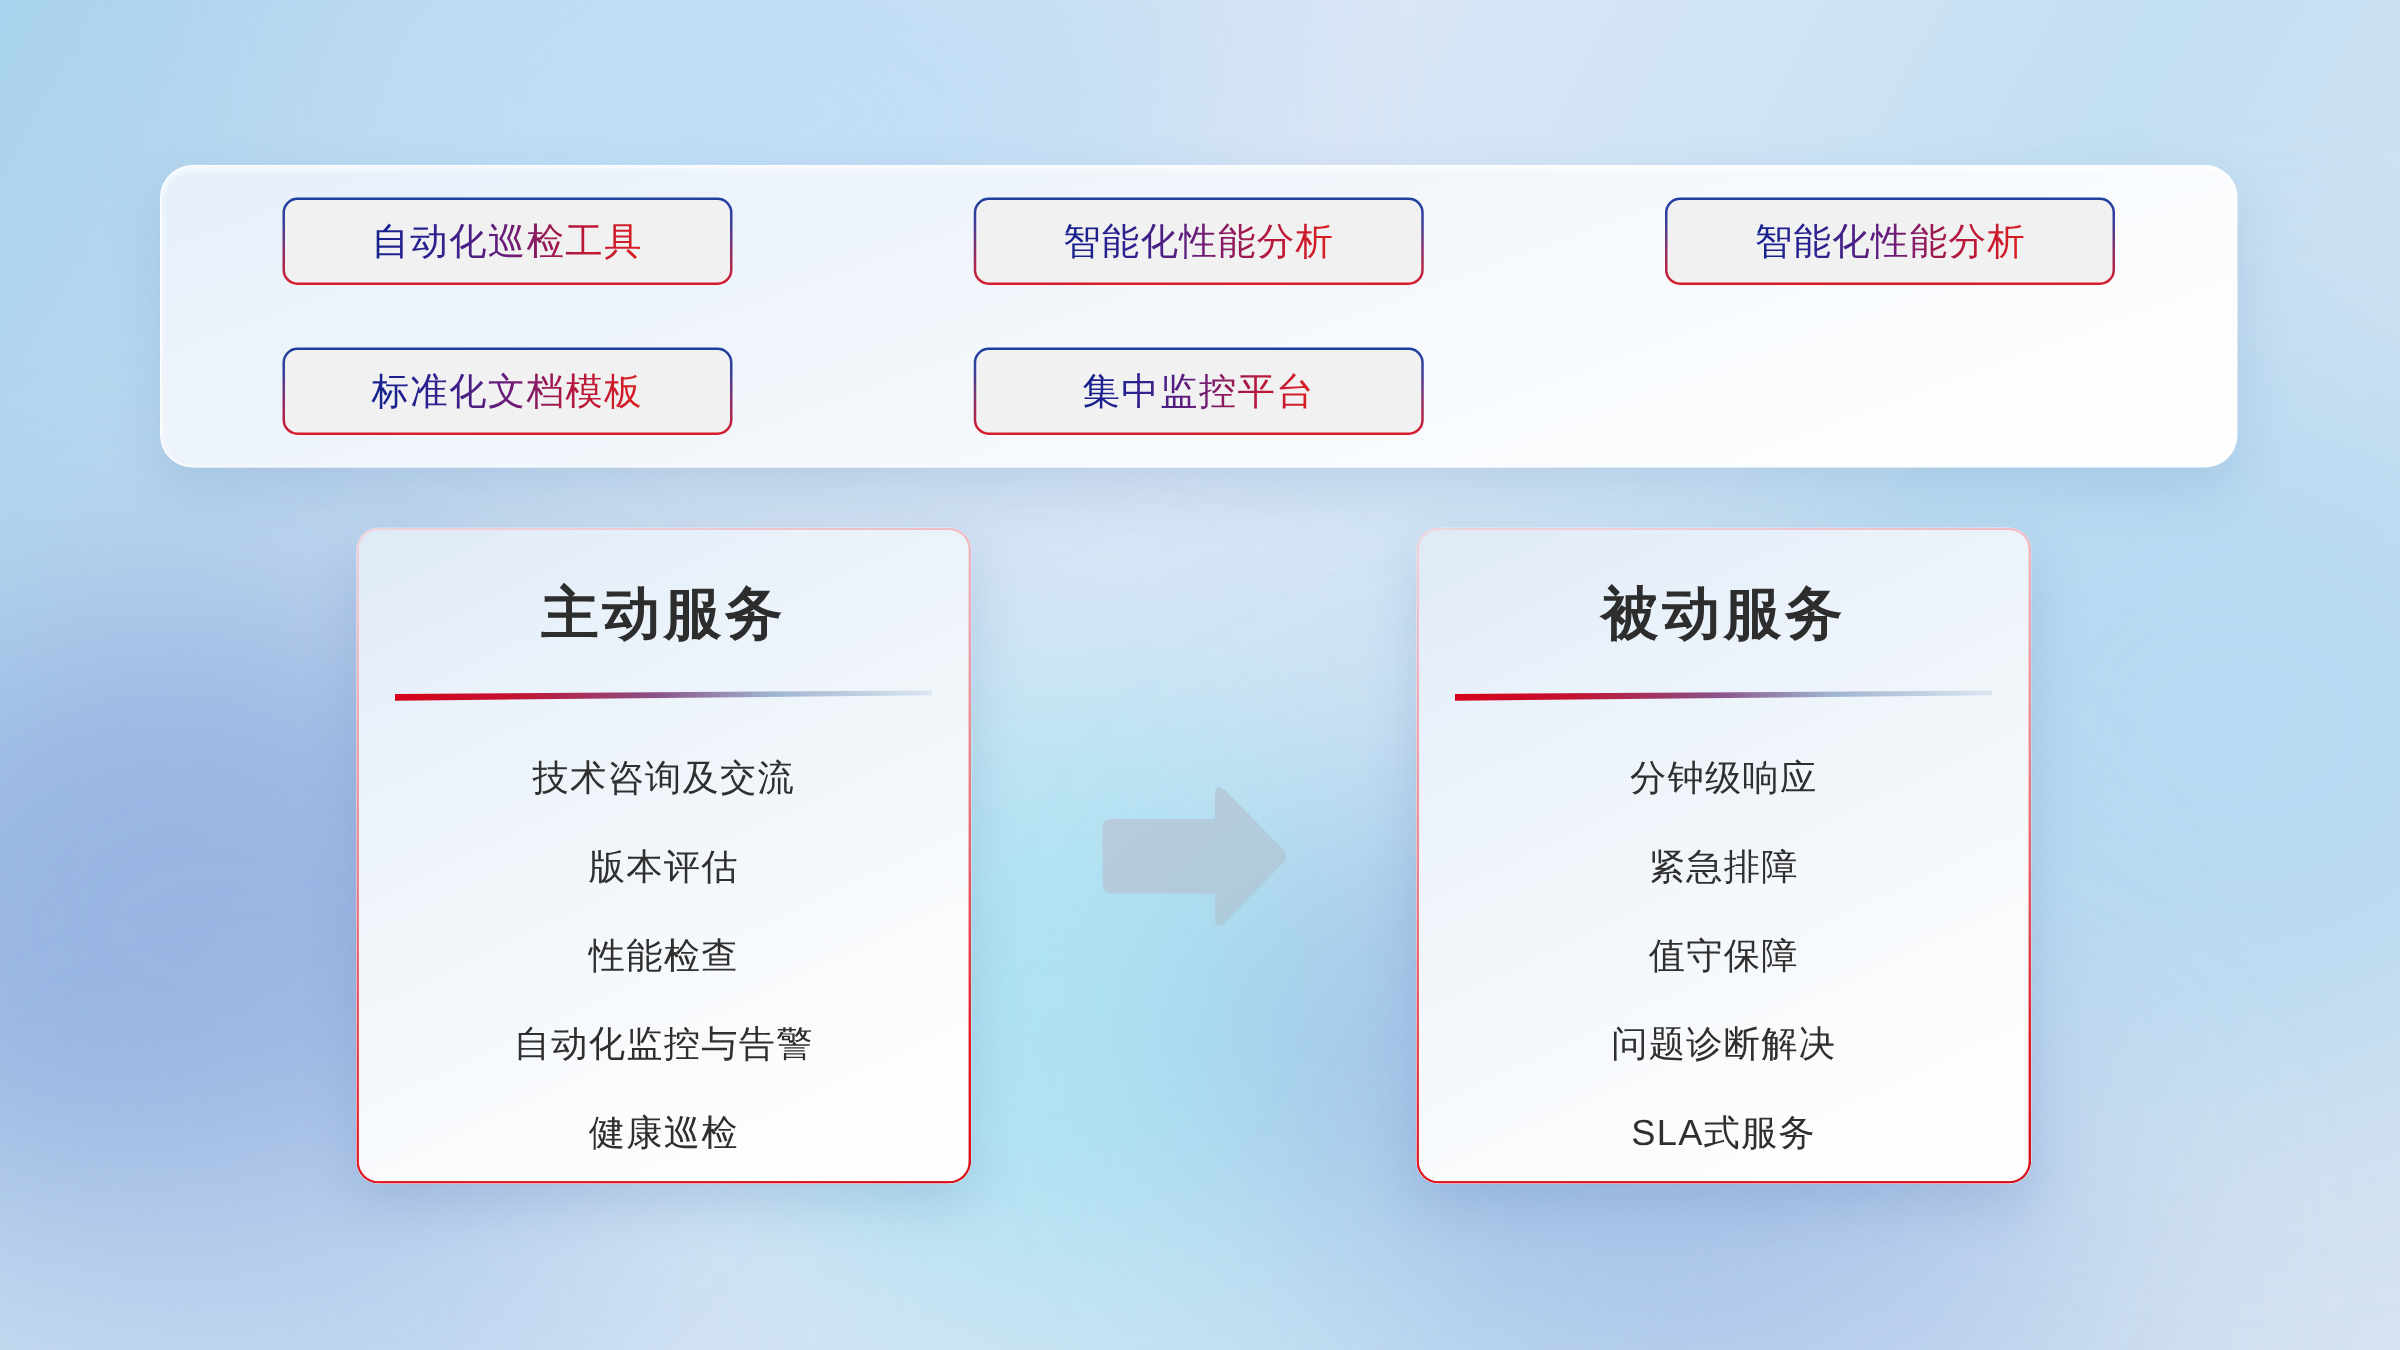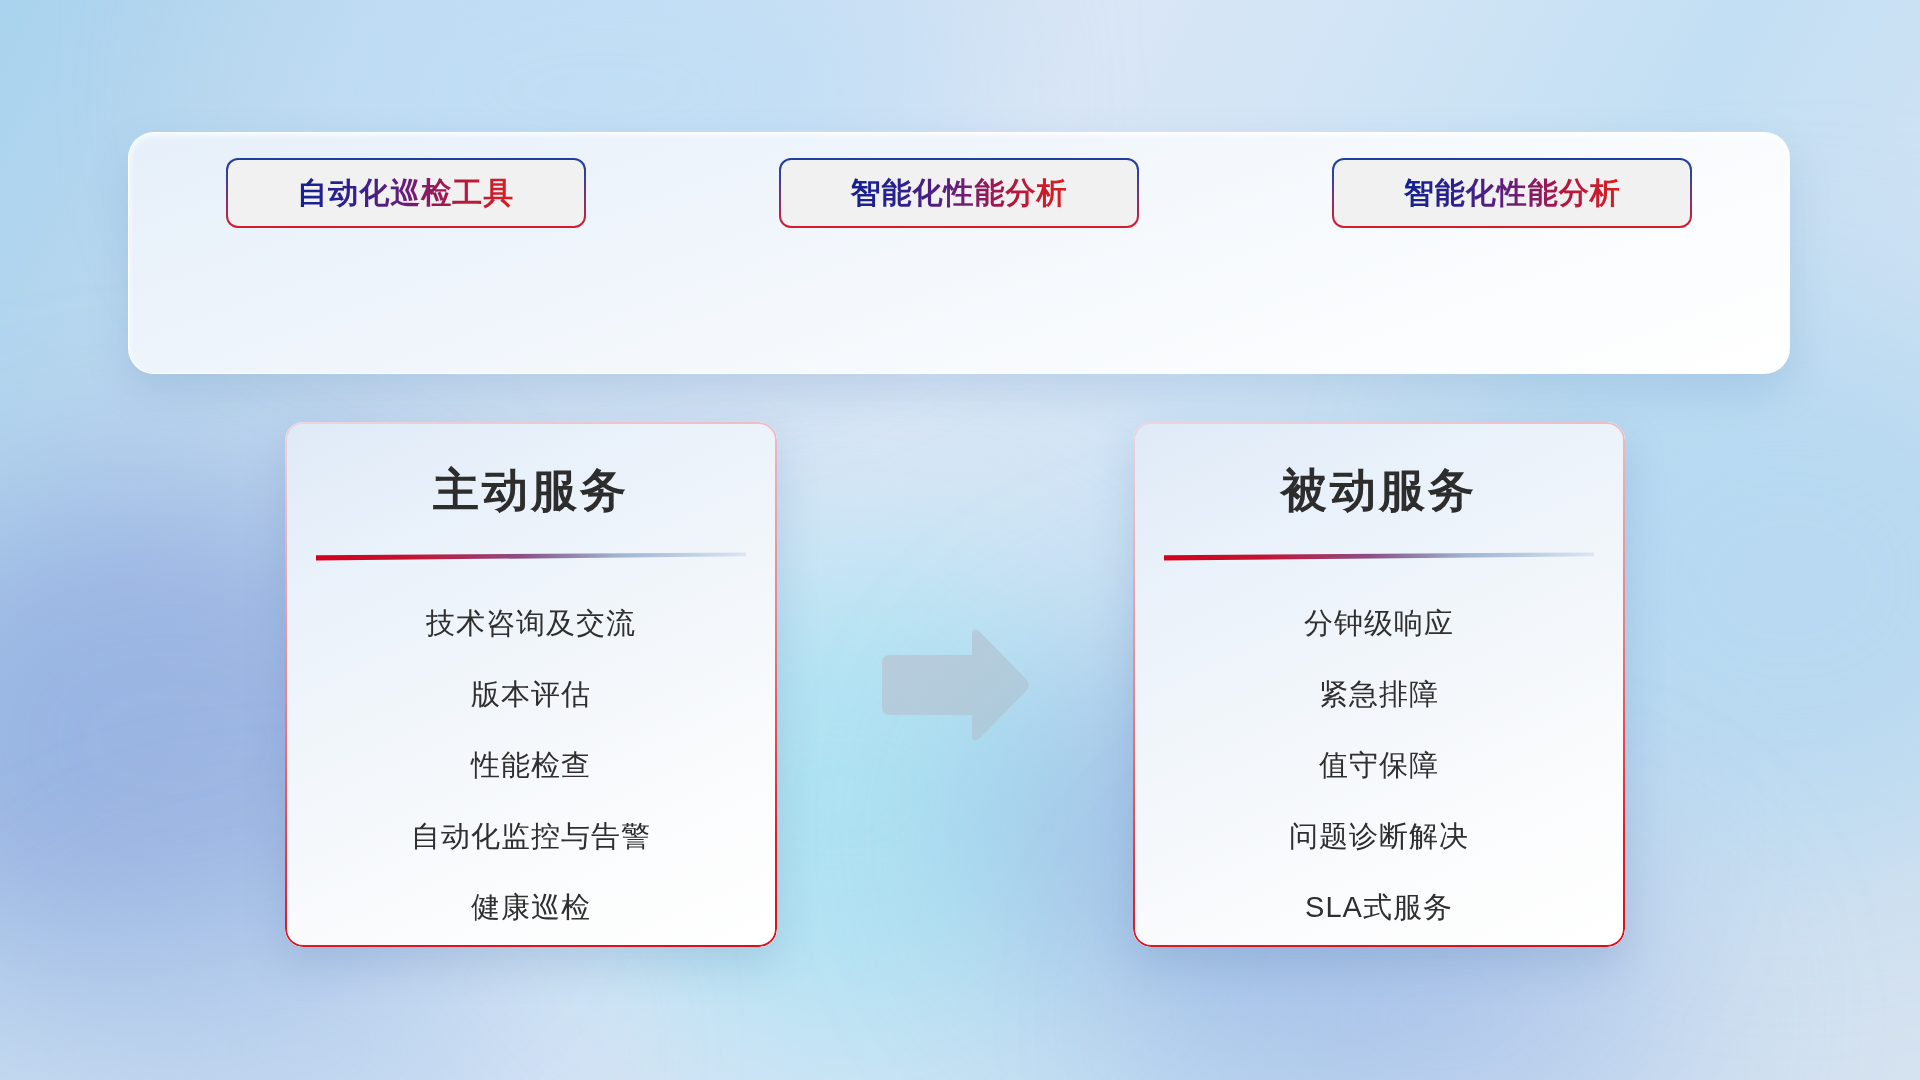--- a/index.html
+++ b/index.html
@@ -85,21 +85,21 @@
     left: 0; top: 0; right: 0; bottom: 0;
     border-radius: 10px;
     background: #f1f1f1;
     z-index: 1;
   }
   .pill-label {
     position: relative;
     z-index: 2;
     font-size: 30px;
     letter-spacing: 1px;
-    font-weight: 700;
+    font-weight: 400;
     background: linear-gradient(90deg, #14218c 0%, #2a2190 22%, #6a1d7a 50%, #b3173f 74%, #dc1e1e 100%);
     -webkit-background-clip: text;
     background-clip: text;
     color: transparent;
     -webkit-text-fill-color: transparent;
     white-space: nowrap;
   }
 
   
   .card {
@@ -199,21 +199,27 @@
 
 
       <div class="pill">
         <span class="pill-label">智能化性能分析</span>
       </div>
 
       <div class="pill">
         <span class="pill-label">智能化性能分析</span>
       </div>
 
-
+      <div class="pill">
+        <span class="pill-label">标准化文档模板</span>
+      </div>
+
+      <div class="pill">
+        <span class="pill-label">集中监控平台</span>
+      </div>
 
     </div>
   </div>
 
   <div class="card" id="card-active">
     <div class="card-title">主动服务</div>
 
     <div class="card-divider">
       <svg viewBox="0 0 430 10" preserveAspectRatio="none">
         <defs>

